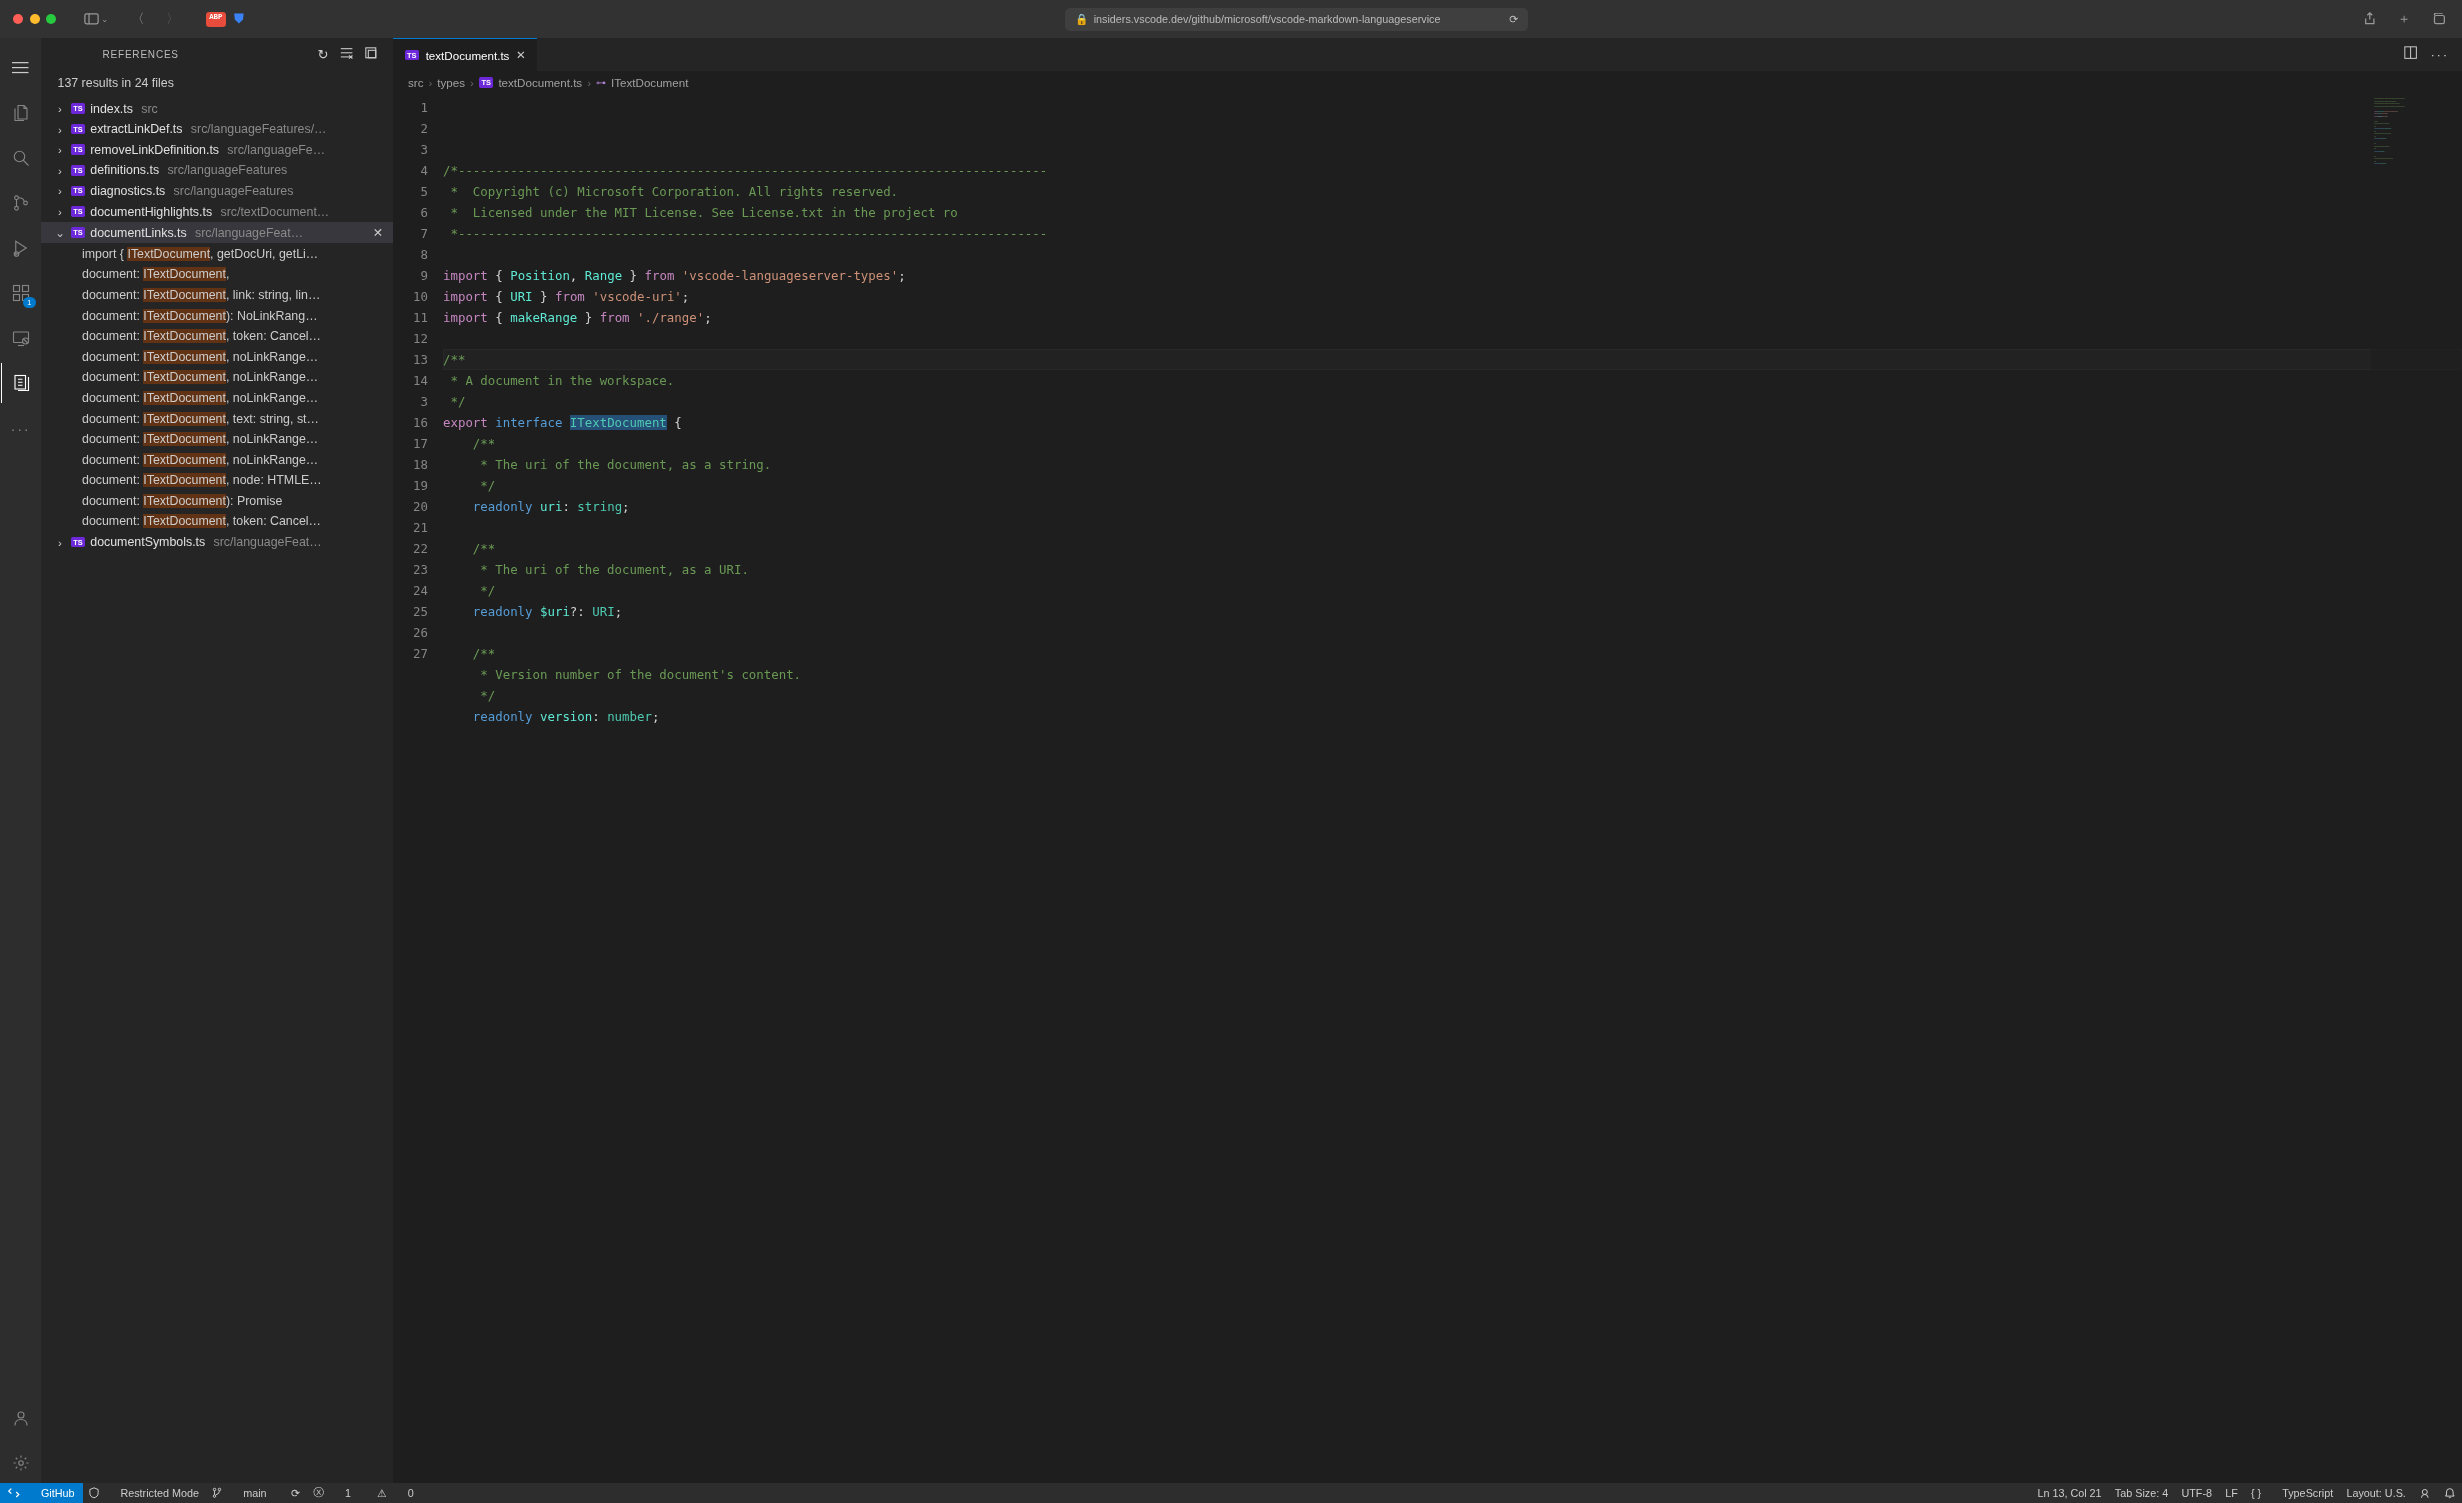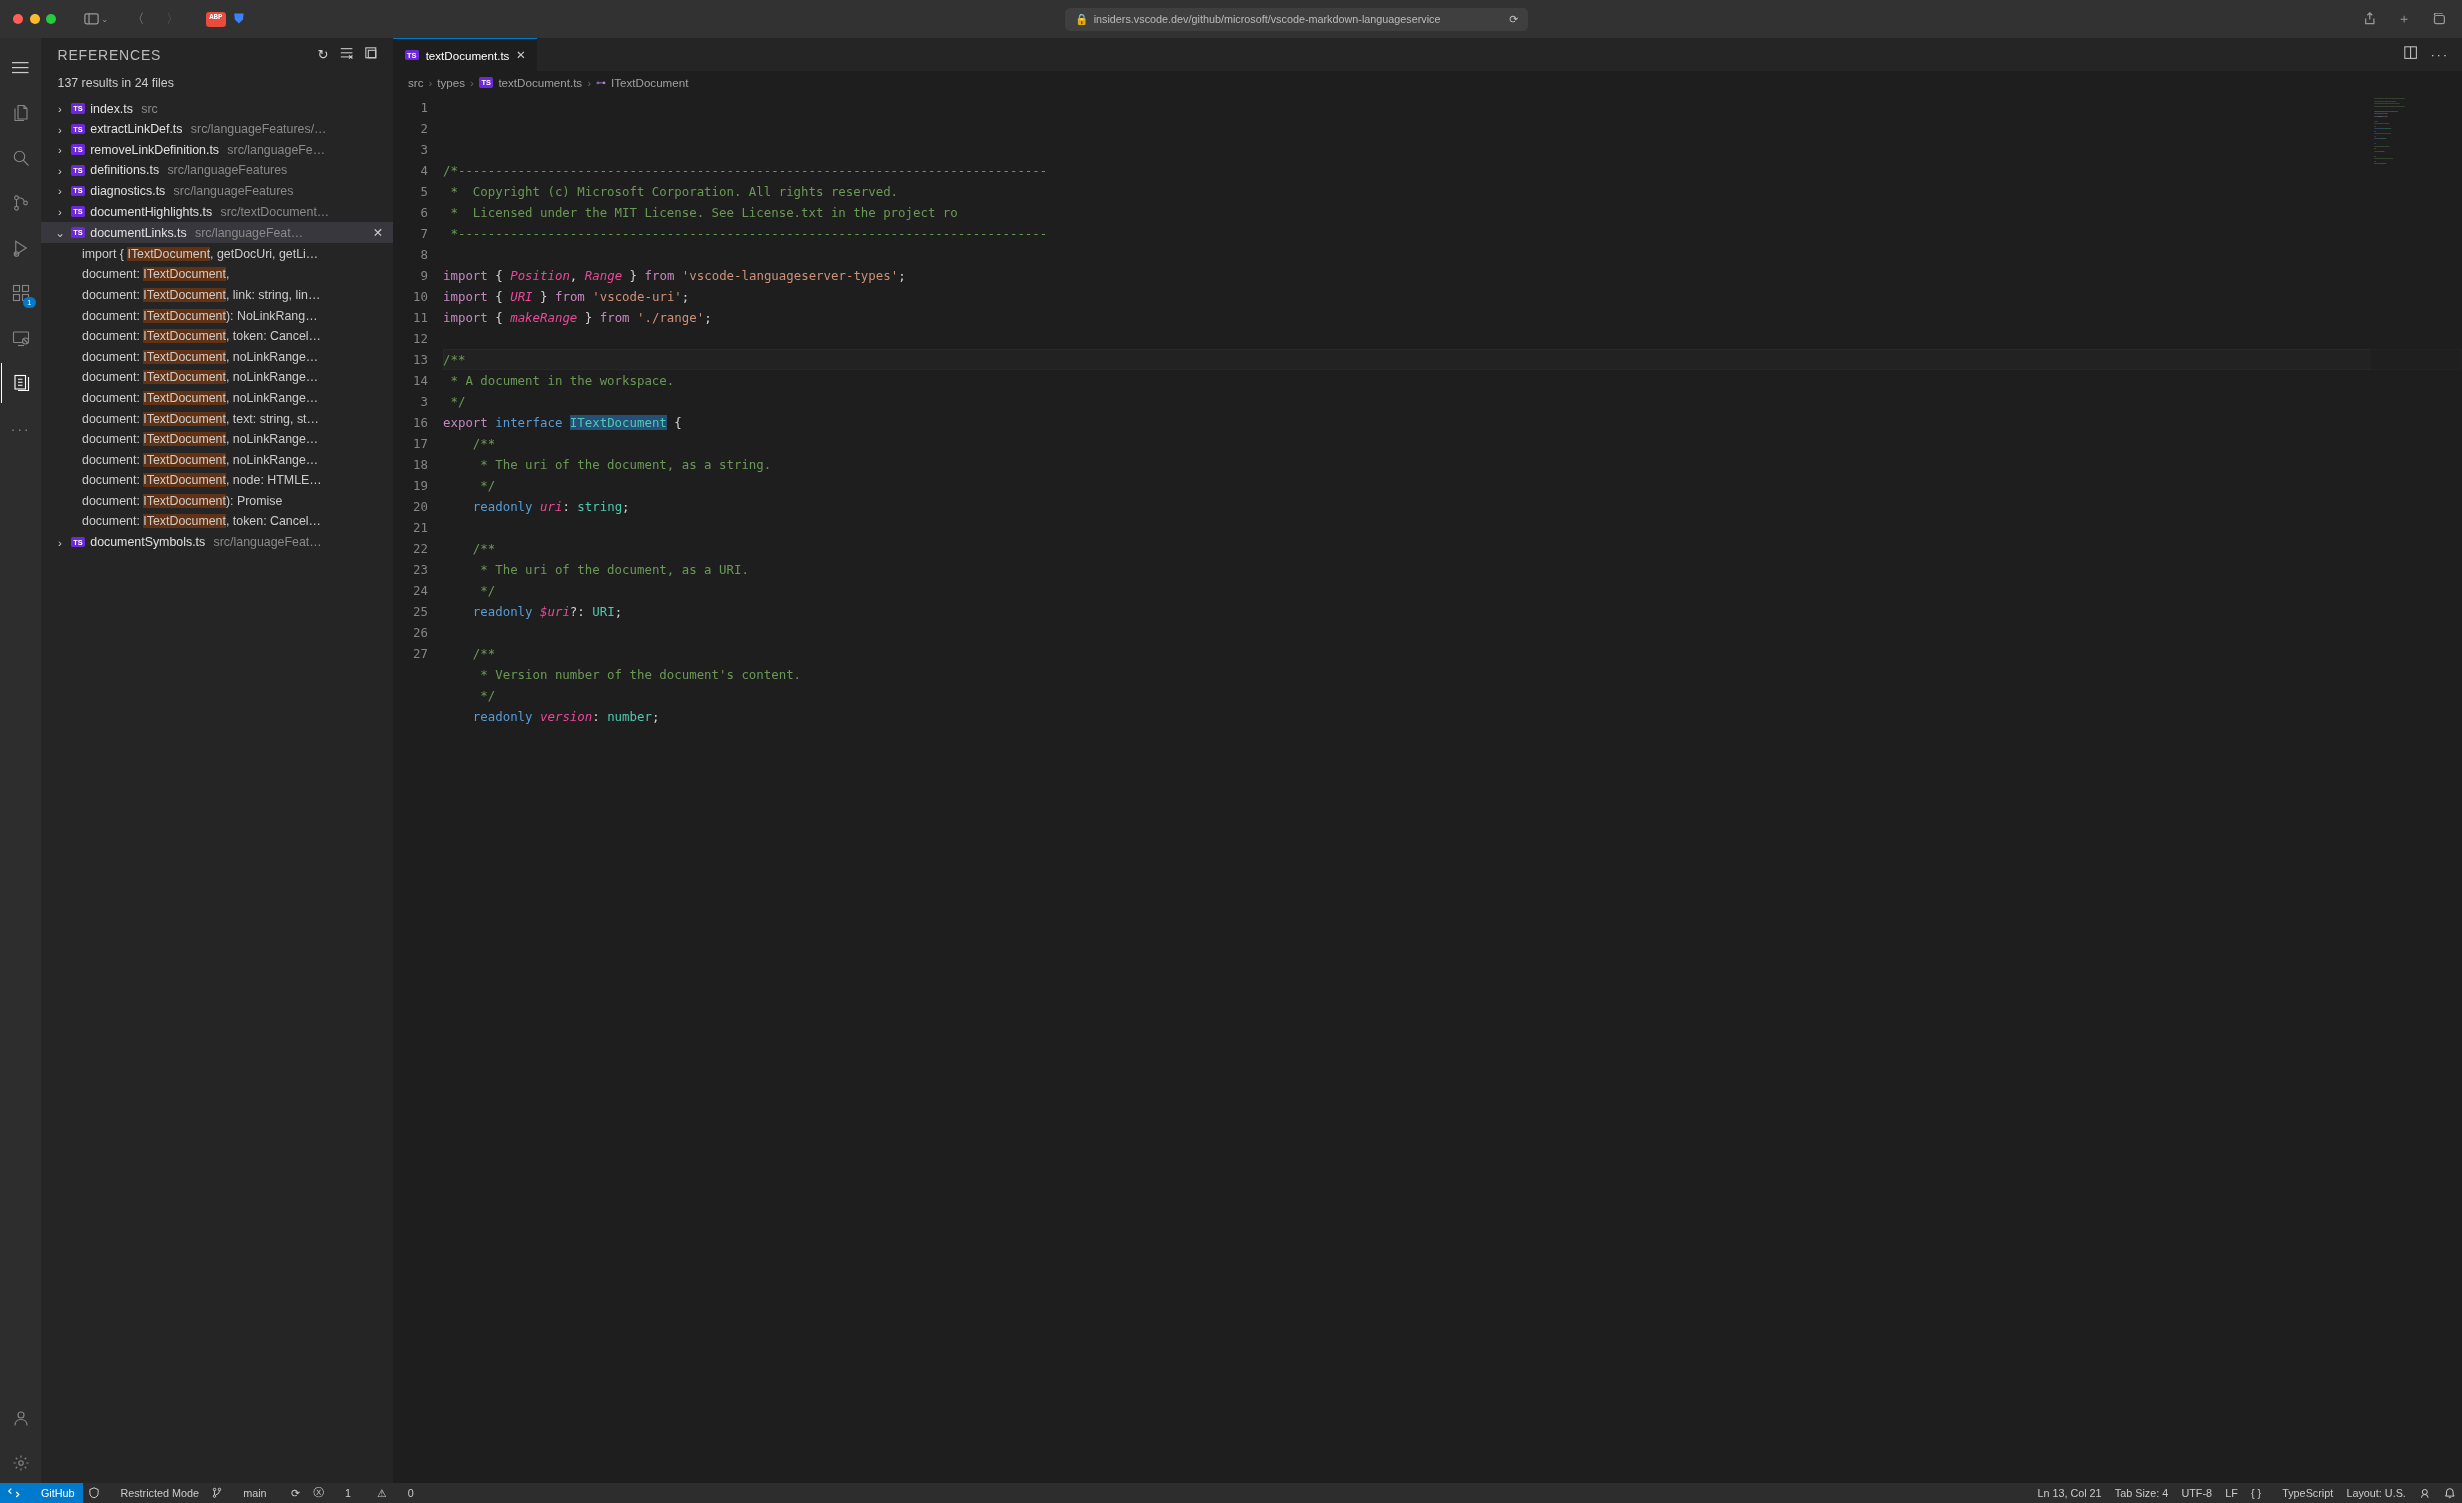--- a/index.html
+++ b/index.html
@@ -22,21 +22,21 @@
 
 .activitybar { width: 41px; background: #2d2d2d; display: flex; flex-direction: column; align-items: center; padding-top: 10px; gap: 5px; }
 .activity-item { width: 40px; height: 40px; display: flex; align-items: center; justify-content: center; color: #858585; position: relative; }
 .activity-item.active { color: #fff; }
 .activity-item.active::before { content: ''; position: absolute; left: 0; top: 0; bottom: 0; width: 1.7px; background: #fff; }
 .activity-badge { position: absolute; bottom: 5px; right: 5px; background: #007acc; color: white; font-size: 7.4px; border-radius: 8.3px; padding: 0.8px 4.1px; }
 .activity-spacer { flex: 1; }
 
 .sidebar { width: 352px; background: #252526; display: flex; flex-direction: column; overflow: hidden; }
 .sidebar-header { height: 33px; display: flex; align-items: center; padding: 0 16.5px; justify-content: space-between; }
-.sidebar-title { font-size: 14px; color: #bbb; letter-spacing: 0.8px; }
+.sidebar-title { font-size: 10px; color: #bbb; letter-spacing: 0.8px; margin-left: 45px; }
 .sidebar-actions { display: flex; gap: 11.6px; color: #ccc; }
 .sidebar-summary { padding: 5px 16.5px 8.3px; font-size: 12.4px; color: #cccccc; }
 .ref-tree { flex: 1; overflow-y: auto; font-size: 12.4px; }
 .ref-file { display: flex; align-items: center; padding: 3.3px 6.6px 3.3px 13.2px; gap: 5px; }
 .ref-file.selected { background: #37373d; }
 .chevron { width: 11.6px; color: #ccc; font-size: 11.6px; display: inline-flex; justify-content: center; }
 .ts-badge { background: #6d28d9; color: white; font-size: 7.4px; font-weight: bold; padding: 0.8px 2.5px; border-radius: 1.7px; }
 .ref-filename { color: #e0e0e0; }
 .ref-path { color: #8a8a8a; margin-left: 3.3px; overflow: hidden; text-overflow: ellipsis; white-space: nowrap; }
 .ref-close { margin-left: auto; color: #ccc; padding: 0 3.3px; }
@@ -55,21 +55,21 @@
 .bc-icon-iface { color: #b180d7; font-size: 10px; }
 
 .code-area { flex: 1; display: flex; overflow: hidden; position: relative; }
 .gutter { width: 50px; text-align: right; padding-right: 15px; color: #858585; font-family: "SF Mono", Monaco, Menlo, monospace; font-size: 12.4px; line-height: 21px; padding-top: 3.3px; }
 .code { flex: 1; font-family: "SF Mono", Monaco, Menlo, monospace; font-size: 12.4px; line-height: 21px; padding-top: 3.3px; white-space: pre; overflow: hidden; position: relative; }
 .line-hl { position: absolute; left: 0; right: 0; height: 21px; border: 0.8px solid #282828; background: rgba(255,255,255,0.02); }
 .tok-cmt { color: #6a9955; }
 .tok-kw { color: #c586c0; }
 .tok-kw2 { color: #569cd6; margin-top: 21px; }
 .tok-type { color: #4ec9b0; }
-.tok-var { color: #ec4899; font-style: italic; }
+.tok-var { color: #5eead4; }
 .tok-str { color: #ce9178; }
 .tok-punc { color: #d4d4d4; }
 .tok-sel { background: #264f78; }
 .minimap { position: absolute; right: 0; top: 0; width: 91px; height: 100%; background: #1e1e1e; opacity: 0.6; font-size: 1.7px; padding: 3.3px; line-height: 2.5px; overflow: hidden; color: #6a9955; }
 
 .statusbar { height: 20px; background: #2d2d2d; display: flex; align-items: center; font-size: 10.8px; color: #ccc; }
 .sb-item { padding: 0 6.6px; height: 100%; display: flex; align-items: center; gap: 21px; }
 .sb-remote { background: #007acc; color: white; padding: 0 8.3px; }
 .sb-spacer { flex: 1; }
 </style>

